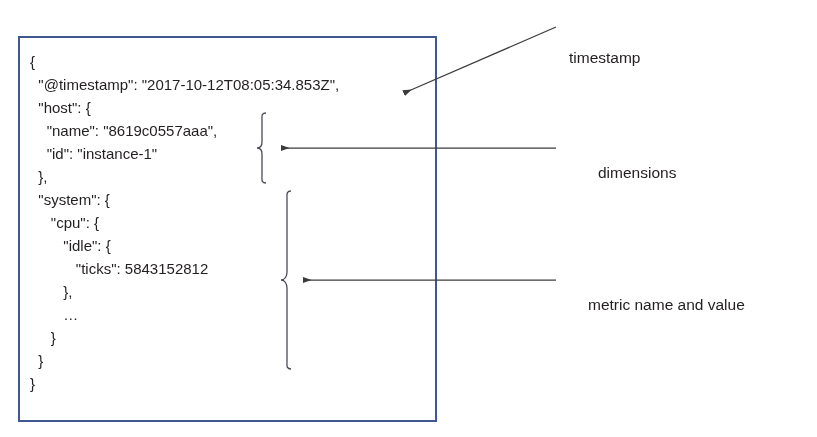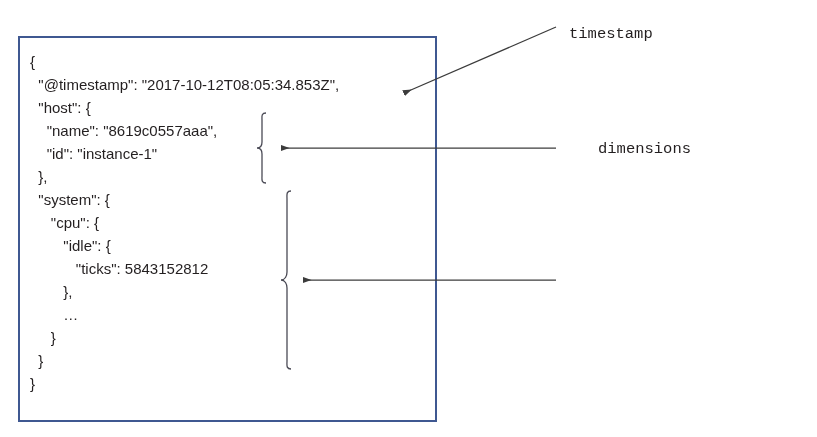--- a/index.html
+++ b/index.html
@@ -36,24 +36,25 @@
     font-family: "Liberation Sans", sans-serif;
     font-size: 15px;
     line-height: 23px;
     color: #231f20;
     white-space: pre;
   }
 
   
   .annot-label {
     position: absolute;
-    font-family: Liberation Mono, monospace;
+    font-family: Liberation Sans, sans-serif;
     font-size: 15.5px;
     color: #231f20;
     white-space: nowrap;
+    margin-top: 24px;
   }
   #label-timestamp { left: 569px; top: 25px; }
   #label-dimensions { left: 598px; top: 140px; }
   #label-metric { left: 588px; top: 272px; }
 
   
   #overlay {
     position: absolute;
     left: 0;
     top: 0;
@@ -82,20 +83,21 @@
         …
      }
   }
 }</pre>
   </div>
 
   <div class="annot-label" id="label-timestamp">timestamp</div>
 
   <div class="annot-label" id="label-dimensions">dimensions</div>
 
+  <div class="annot-label" id="label-metric">metric name and value</div>
 
   <svg id="overlay" viewBox="0 0 817 437">
     <defs>
       <marker id="arrowhead" markerWidth="9" markerHeight="7" refX="8.5" refY="3.5" orient="auto" markerUnits="userSpaceOnUse">
         <polygon points="0 3.5, 9 0.3, 9 6.7" fill="#3c3c3c"></polygon>
       </marker>
     </defs>
 
     <line x1="556" y1="27" x2="404" y2="93" stroke="#3c3c3c" stroke-width="1.25" marker-end="url(#arrowhead)"></line>
 

